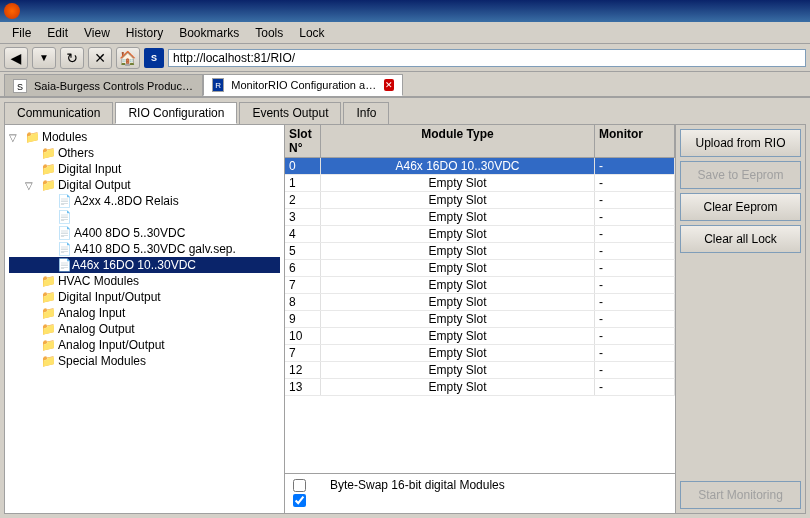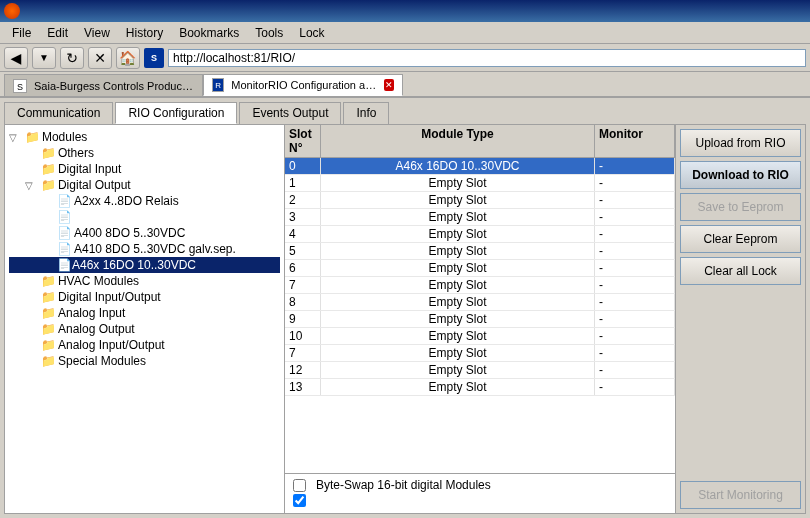--- a/index.html
+++ b/index.html
@@ -200,21 +200,21 @@
 
     
     .options-area {
       padding: 4px 8px;
       border-top: 1px solid #a0a0a0;
       background: white;
     }
     .option-row {
       display: flex;
       align-items: center;
-      gap: 10px;
+      gap: 24px;
       margin-bottom: 2px;
       font-size: 12px;
     }
 
     
     .side-buttons {
       width: 130px;
       border-left: 1px solid #a0a0a0;
       display: flex;
       flex-direction: column;
@@ -498,21 +498,20 @@
           <label for="byteswap">Byte-Swap 16-bit digital Modules</label>
         </div>
         <div class="option-row">
           <input type="checkbox" id="clearoutputs" checked="" style="">
         </div>
       </div>
     </div>
 
     <div class="side-buttons">
       <button class="side-btn">Upload from RIO</button>
-      <button class="side-btn active-btn" style="background: linear-gradient(to bottom, #e0e8f0, #c0c8d0);">Download to RIO</button>
       <button class="side-btn disabled">Save to Eeprom</button>
       <button class="side-btn">Clear Eeprom</button>
       <button class="side-btn">Clear all Lock</button>
       <div class="spacer"></div>
       <button class="side-btn disabled">Start Monitoring</button>
     </div>
   </div>
 </div>
 
 </body></html>

